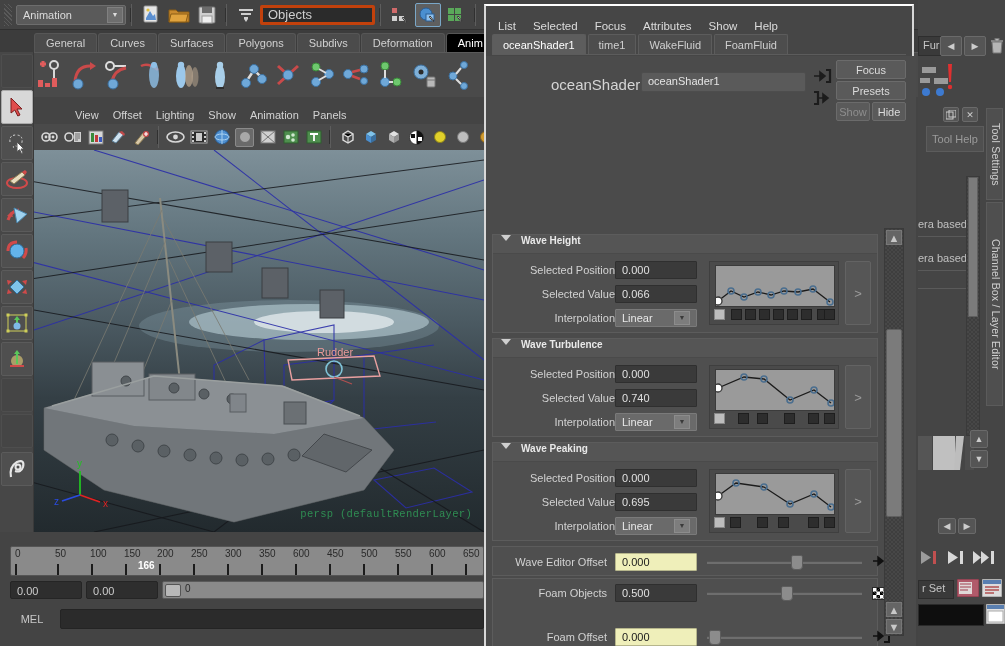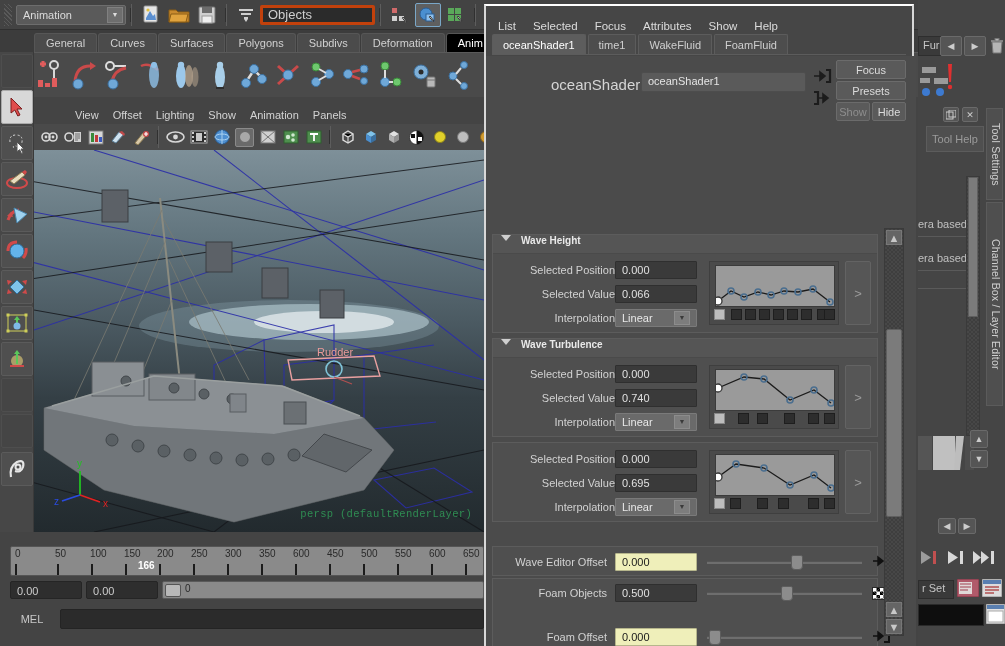--- a/index.html
+++ b/index.html
@@ -1050,20 +1050,24 @@
             <div class="cbx" style="left:72px;top:1px;"></div>
             <div class="cbx" style="left:96px;top:1px;"></div>
             <div class="cbx" style="left:112px;top:1px;"></div>
           </div>
         </div>
         <div class="ramp-more">&gt;</div>
       </div>
     </div>
 
     <div class="frame" style="top:386px;">
+      <div class="frame-hdr">
+        <span class="tri"></span>
+        <span>Wave Peaking</span>
+      </div>
       <div class="frame-body">
         <div class="attr-row" style="left:0;top:6px;">
           <span class="attr-lbl">Selected Position</span>
           <span class="attr-val">0.000</span>
         </div>
         <div class="attr-row" style="left:0;top:30px;">
           <span class="attr-lbl">Selected Value</span>
           <span class="attr-val">0.695</span>
         </div>
         <div class="attr-row" style="left:0;top:54px;">

